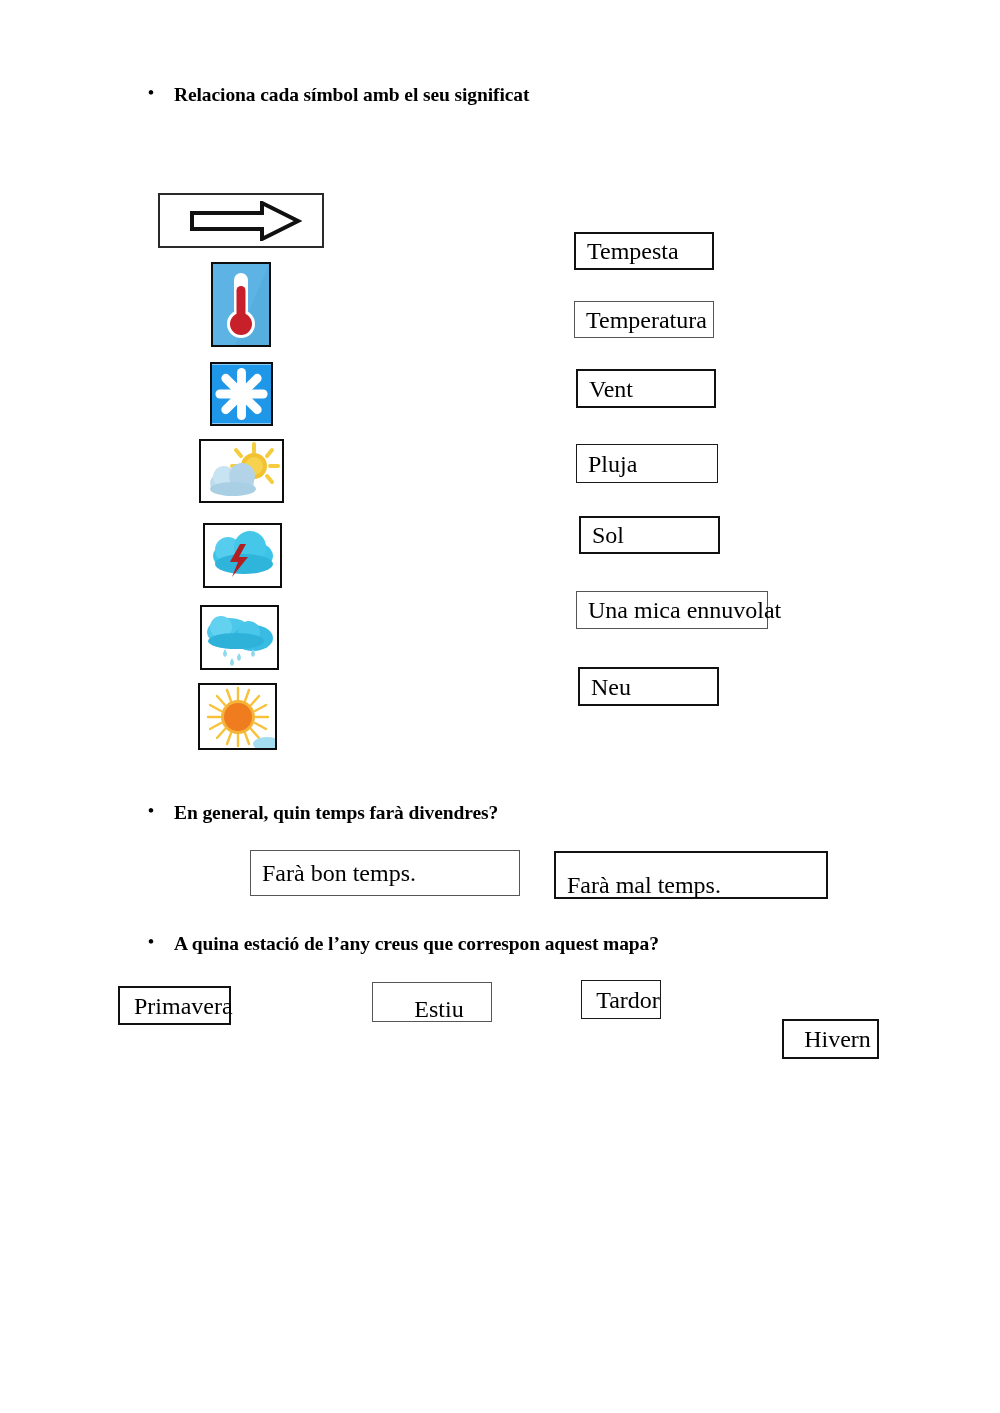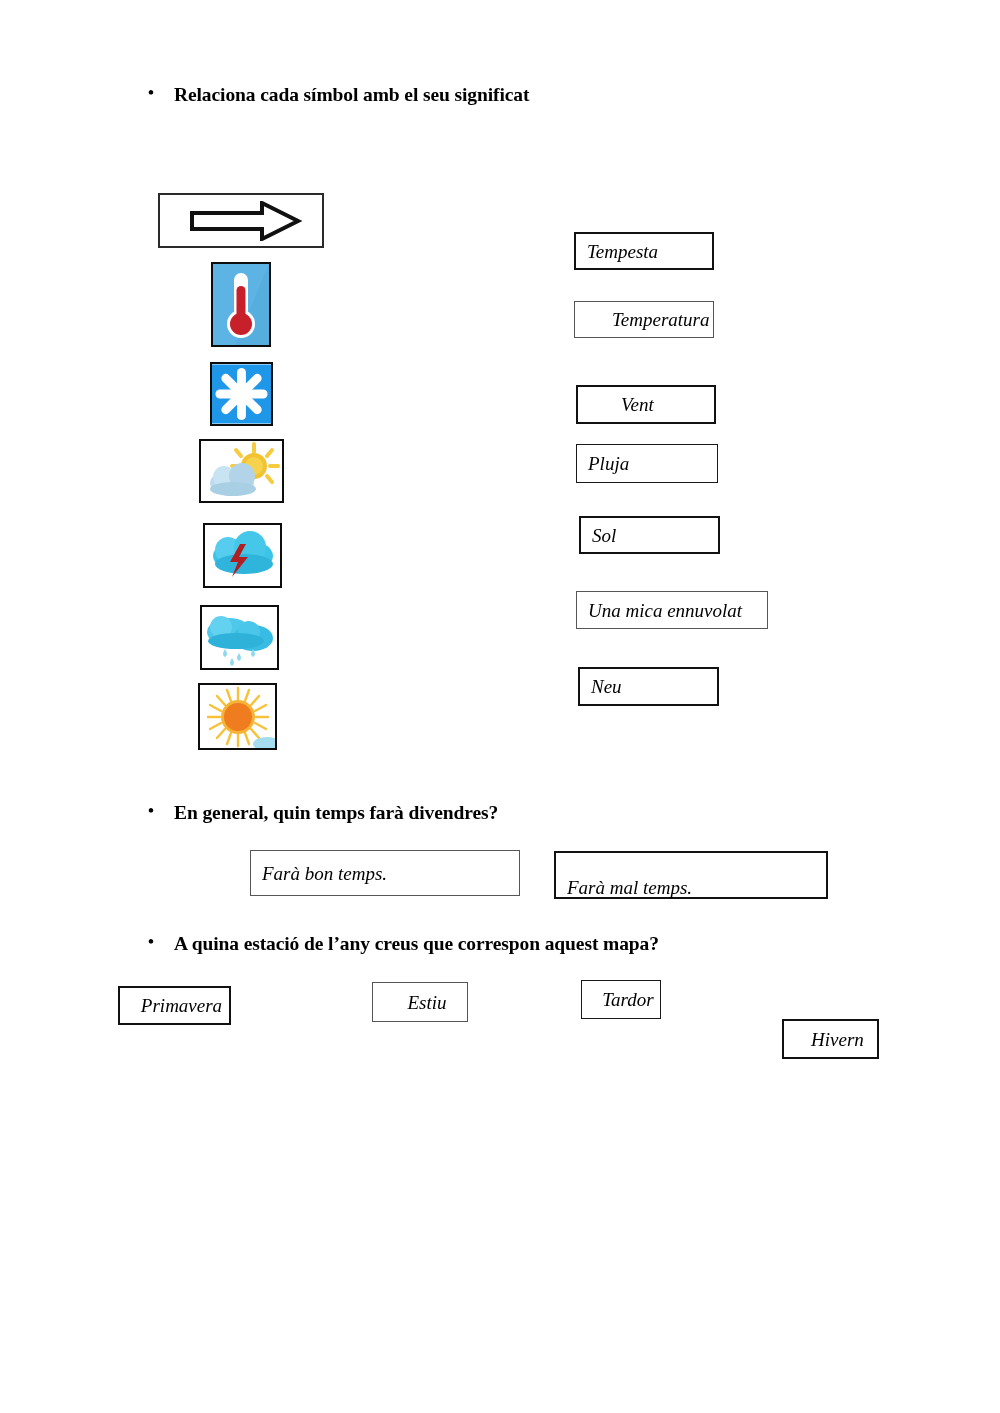--- a/index.html
+++ b/index.html
@@ -48,24 +48,23 @@
     box-sizing: border-box;
     background: #ffffff;
     border: 1.6px solid #1a1a1a;
     display: flex;
     align-items: center;
   }
   .box.thin { border-width: 1.2px; border-color: #565656; }
   .box.thick { border-width: 2.1px; border-color: #111111; }
   .box-label {
     padding-left: 11px;
-    font-size: 19px;
+    font-size: 24px;
     line-height: 1;
     white-space: nowrap;
-    font-style: italic;
   }
   .box-label.centered {
     padding-left: 14px;
     width: 100%;
     text-align: center;
   }
 
   
   .icon-box {
     position: absolute;
@@ -209,25 +208,25 @@
       <circle cx="37" cy="31" r="17" fill="#f5b437"></circle>
       <circle cx="37" cy="31" r="14" fill="#f07c20"></circle>
       <ellipse cx="66" cy="58" rx="14" ry="7" fill="#a5dcf0"></ellipse>
     </svg>
   </div>
 
   <div class="box thick" style="left:574px; top:232px; width:140px; height:38px;">
     <span class="box-label">Tempesta</span>
   </div>
 
-  <div class="box thin" style="left:574px; top:301px; width:140px; height:37px;padding-left:26px;">
+  <div class="box thin" style="left:574px; top:301px; width:140px; height:37px;">
     <span class="box-label">Temperatura</span>
   </div>
 
-  <div class="box thick" style="left:576px; top:385px; width:140px; height:39px;padding-left:32px;">
+  <div class="box thick" style="left:576px; top:369px; width:140px; height:39px;">
     <span class="box-label">Vent</span>
   </div>
 
   <div class="box" style="left:576px; top:444px; width:142px; height:39px;">
     <span class="box-label">Pluja</span>
   </div>
 
   <div class="box thick" style="left:579px; top:516px; width:141px; height:38px;">
     <span class="box-label">Sol</span>
   </div>
@@ -255,21 +254,21 @@
 
   <div class="question" style="left:148px; top:933px;">
     <span class="q-bullet">•</span>
     <span class="q-text">A quina estació de l’any creus que correspon aquest mapa?</span>
   </div>
 
   <div class="box thick" style="left:118px; top:986px; width:113px; height:39px;">
     <span class="box-label centered">Primavera</span>
   </div>
 
-  <div class="box thin" style="left:372px; top:982px; width:96px; height:40px;">
+  <div class="box thin" style="left:372px; top:982px; width:120px; height:40px;align-items:flex-end;">
     <span class="box-label centered">Estiu</span>
   </div>
 
   <div class="box" style="left:581px; top:980px; width:80px; height:39px;">
     <span class="box-label centered">Tardor</span>
   </div>
 
   <div class="box thick" style="left:782px; top:1019px; width:97px; height:40px;">
     <span class="box-label centered">Hivern</span>
   </div>

